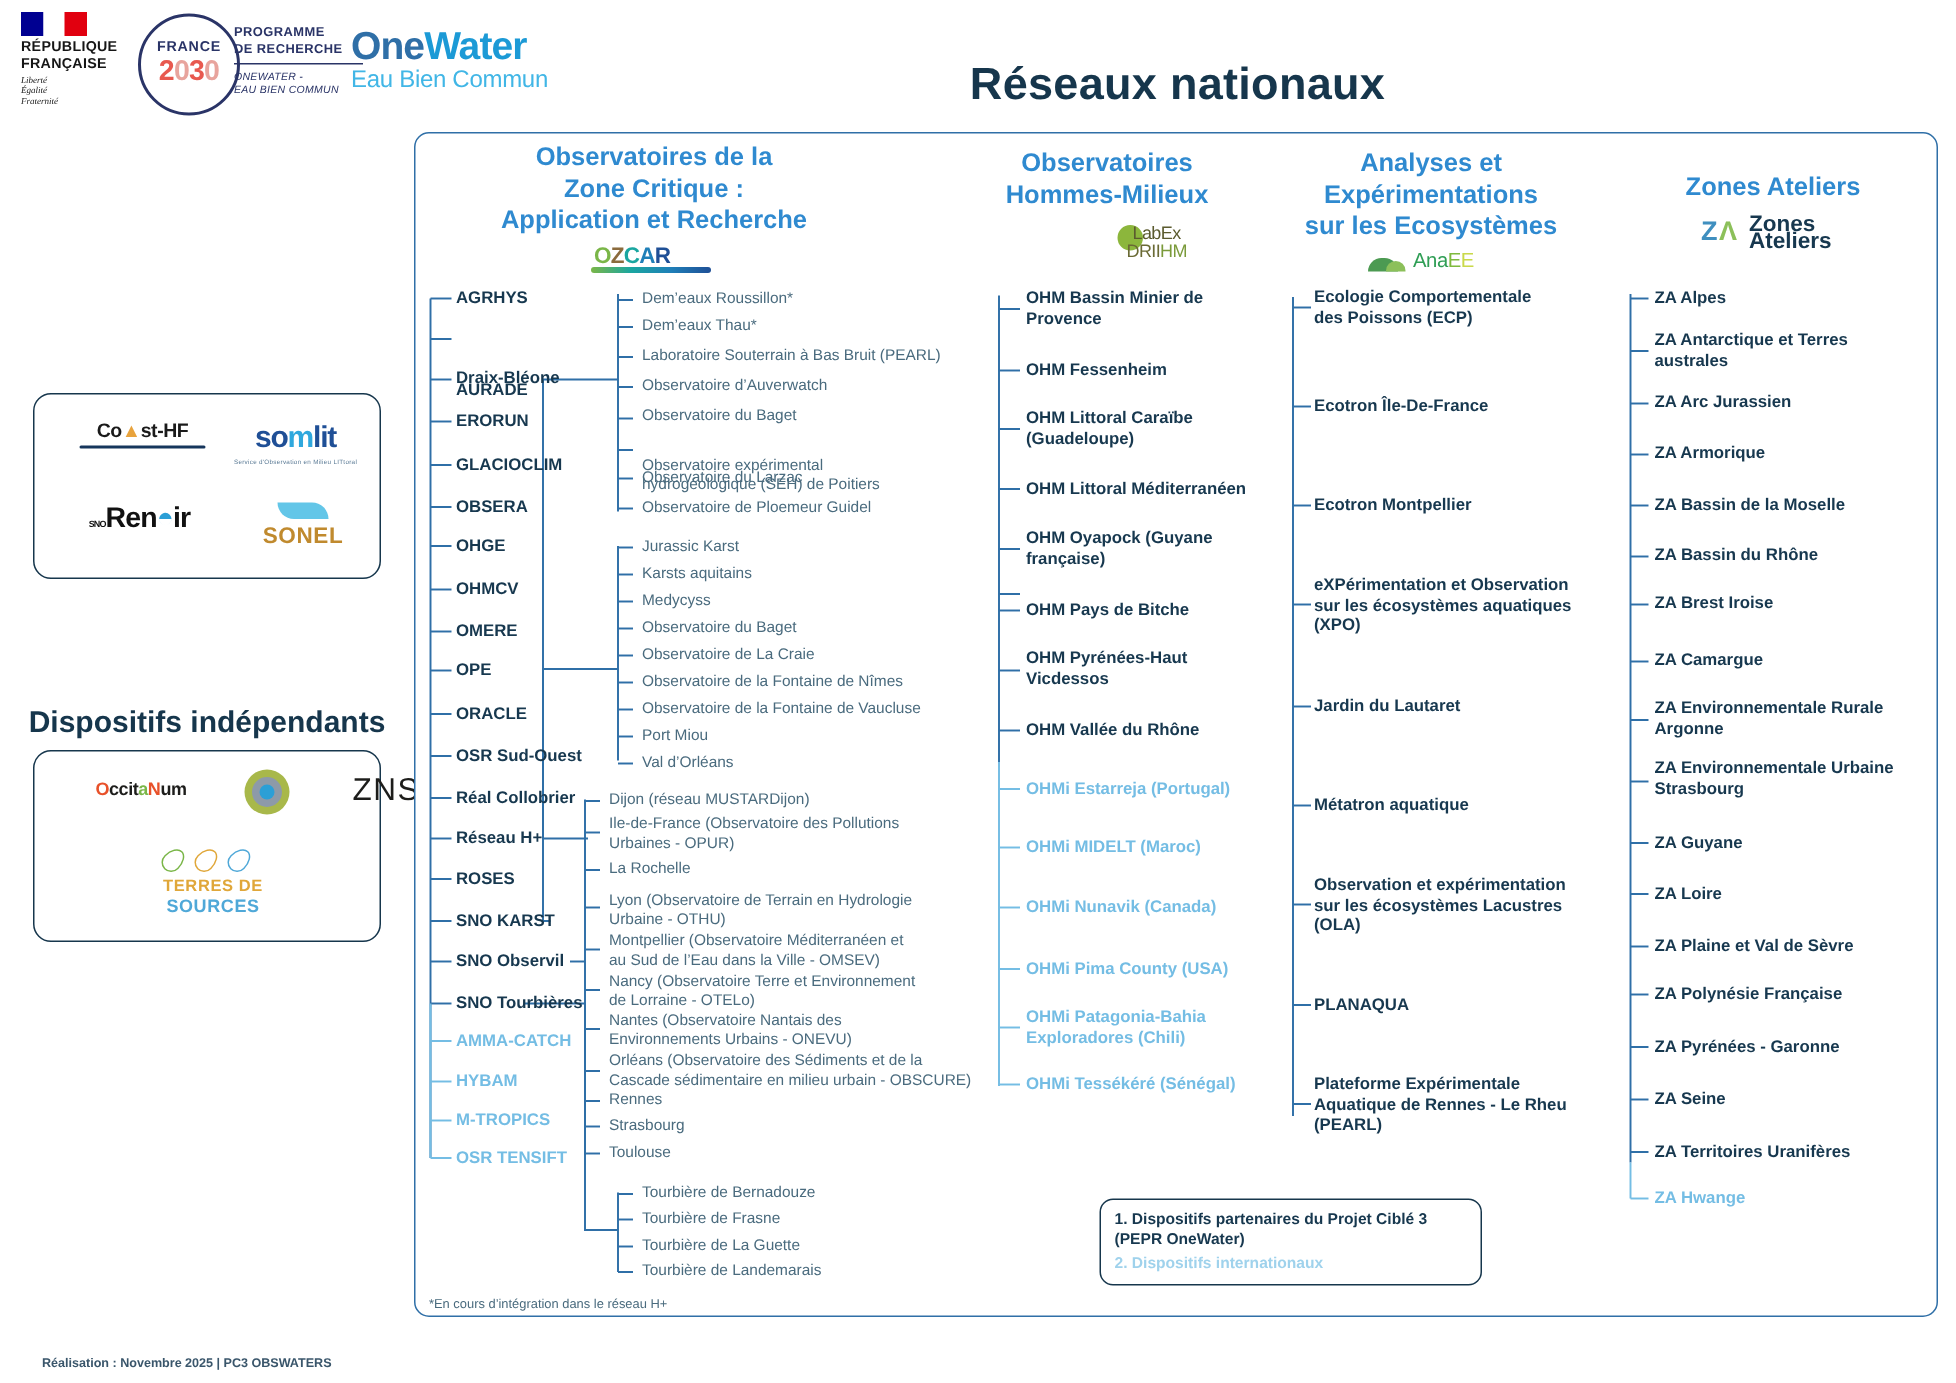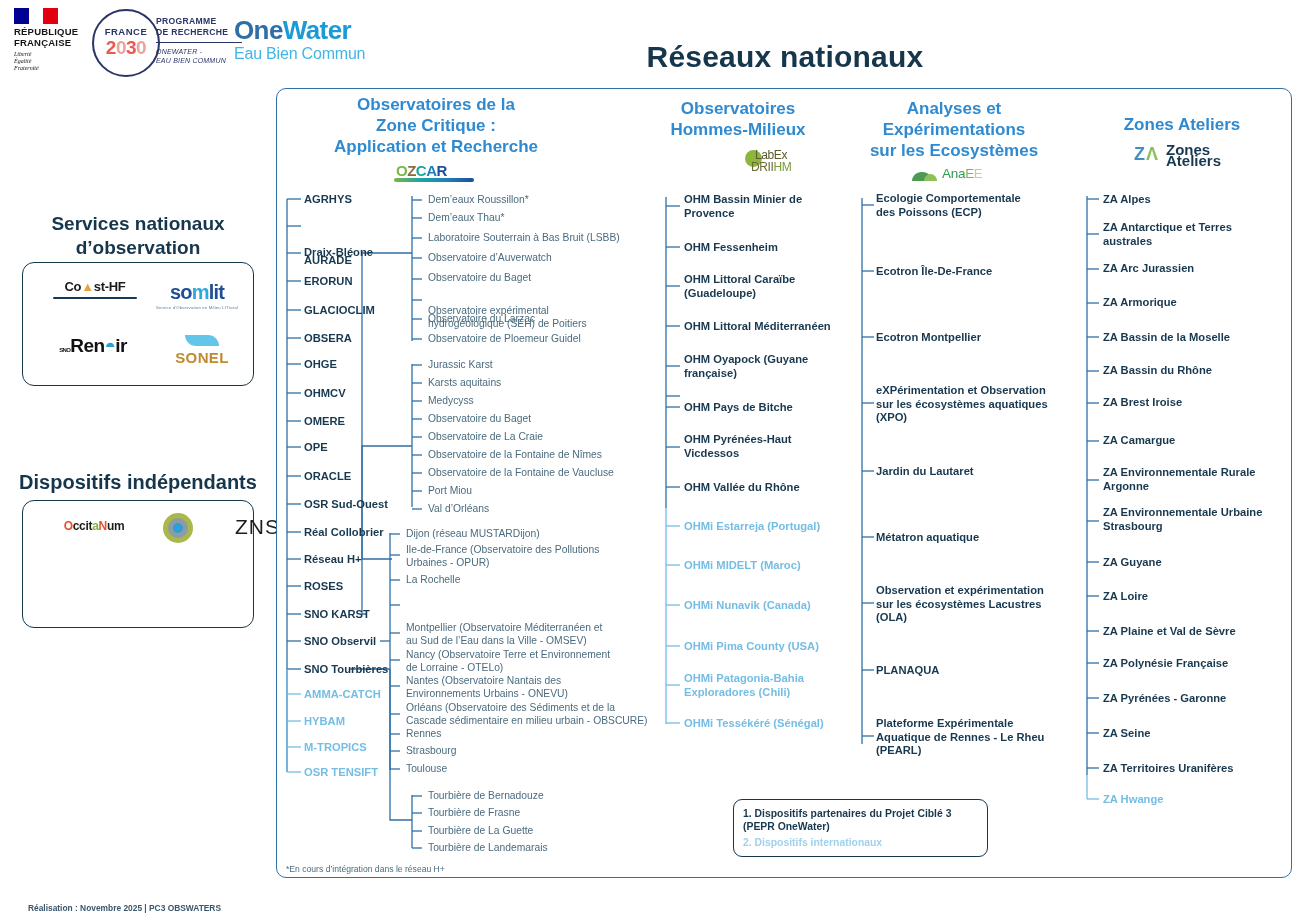--- a/index.html
+++ b/index.html
@@ -159,21 +159,20 @@
     </div>
 
     <div class="ow">
       <div class="t1"><span class="dark">One</span>Water</div>
       <div class="t2">Eau Bien Commun</div>
     </div>
 
     <div class="maintitle">Réseaux nationaux</div>
   </div>
 
-  <div class="panel-head" style="left:16px; top:212px; width:244px;">Services nationaux<br>d’observation</div>
 
   <div class="logo-box" style="left:22px; top:262px; width:232px; height:124px;">
     <div class="glogo" style="left:26px; top:16px; width:92px;">
       <div class="coasthf">Co<span style="color:#e8a33d;">▲</span>st-HF</div>
       <div style="position:relative;height:8px;">
         <div class="coast-line" style="left:4px; top:3px; width:84px;"></div>
       </div>
     </div>
     <div class="glogo" style="left:126px; top:18px; width:96px;">
       <div class="somlit">so<span class="m">m</span>lit</div>
@@ -196,20 +195,29 @@
     <div class="glogo" style="left:12px; top:18px; width:118px;">
       <div class="occitanum"><span class="e">O</span><span class="d">ccit</span><span class="g">a</span><span class="e">N</span><span class="d">um</span></div>
     </div>
     <div class="glogo" style="left:140px; top:10px; width:88px; height:44px;">
       <div style="position:relative; height:34px;">
         <div class="zns-ring" style="left:0; top:2px;"></div>
         <div class="zns-ring2" style="left:5px; top:7px;"></div>
         <div class="zns-ring3" style="left:10px; top:12px;"></div>
         <div class="zns" style="position:absolute; left:32px; top:4px;">ZNS</div>
       </div>
+    </div>
+    <div class="glogo" style="left:64px; top:62px; width:110px;">
+      <div style="position:relative;height:22px;">
+        <div class="tdrop" style="left:22px; top:2px; border-color:#7ab648;"></div>
+        <div class="tdrop" style="left:44px; top:2px; border-color:#e0a73a;"></div>
+        <div class="tdrop" style="left:66px; top:2px; border-color:#4fa8d8;"></div>
+      </div>
+      <div class="tds1">TERRES DE</div>
+      <div class="tds2">SOURCES</div>
     </div>
   </div>
 
   <div class="frame"></div>
 
   <div class="col-title" style="left:650px; top:98px; width:176px;">Observatoires<br>Hommes-Milieux</div>
   <div class="col-title" style="left:302px; top:94px; width:268px;">Observatoires de la<br>Zone Critique :<br>Application et Recherche</div>
   <div class="col-title" style="left:852px; top:98px; width:204px;">Analyses et<br>Expérimentations<br>sur les Ecosystèmes</div>
   <div class="col-title" style="left:1086px; top:114px; width:192px;">Zones Ateliers</div>
 
@@ -403,21 +411,21 @@
   <div class="item" style="left:304px; top:608px;">SNO KARST</div>
   <div class="item" style="left:304px; top:635px;">SNO Observil</div>
   <div class="item" style="left:304px; top:663px;">SNO Tourbières</div>
   <div class="item intl" style="left:304px; top:688px;">AMMA-CATCH</div>
   <div class="item intl" style="left:304px; top:715px;">HYBAM</div>
   <div class="item intl" style="left:304px; top:741px;">M-TROPICS</div>
   <div class="item intl" style="left:304px; top:766px;">OSR TENSIFT</div>
 
   <div class="item sub" style="left:428px; top:194px;">Dem’eaux Roussillon*</div>
   <div class="item sub" style="left:428px; top:212px;">Dem’eaux Thau*</div>
-  <div class="item sub" style="left:428px; top:232px;">Laboratoire Souterrain à Bas Bruit (LSBB)</div>
+  <div class="item sub" style="left:428px; top:232px;">Laboratoire Souterrain à Bas Bruit (PEARL)</div>
   <div class="item sub" style="left:428px; top:252px;">Observatoire d’Auverwatch</div>
   <div class="item sub" style="left:428px; top:272px;">Observatoire du Baget</div>
   <div class="item sub" style="left:428px; top:304px; white-space:pre-line; line-height:13px;">Observatoire expérimental
 hydrogéologique (SEH) de Poitiers</div>
   <div class="item sub" style="left:428px; top:313px;">Observatoire du Larzac</div>
   <div class="item sub" style="left:428px; top:333px;">Observatoire de Ploemeur Guidel</div>
 
   <div class="item sub" style="left:428px; top:359px;">Jurassic Karst</div>
   <div class="item sub" style="left:428px; top:377px;">Karsts aquitains</div>
   <div class="item sub" style="left:428px; top:395px;">Medycyss</div>
@@ -425,20 +433,22 @@
   <div class="item sub" style="left:428px; top:431px;">Observatoire de La Craie</div>
   <div class="item sub" style="left:428px; top:449px;">Observatoire de la Fontaine de Nîmes</div>
   <div class="item sub" style="left:428px; top:467px;">Observatoire de la Fontaine de Vaucluse</div>
   <div class="item sub" style="left:428px; top:485px;">Port Miou</div>
   <div class="item sub" style="left:428px; top:503px;">Val d’Orléans</div>
 
   <div class="item sub" style="left:406px; top:528px;">Dijon (réseau MUSTARDijon)</div>
   <div class="item sub" style="left:406px; top:543px; white-space:pre-line; line-height:13px;">Ile-de-France (Observatoire des Pollutions
 Urbaines - OPUR)</div>
   <div class="item sub" style="left:406px; top:574px;">La Rochelle</div>
+  <div class="item sub" style="left:406px; top:594px; white-space:pre-line; line-height:13px;">Lyon (Observatoire de Terrain en Hydrologie
+Urbaine - OTHU)</div>
   <div class="item sub" style="left:406px; top:621px; white-space:pre-line; line-height:13px;">Montpellier (Observatoire Méditerranéen et
 au Sud de l’Eau dans la Ville - OMSEV)</div>
   <div class="item sub" style="left:406px; top:648px; white-space:pre-line; line-height:13px;">Nancy (Observatoire Terre et Environnement
 de Lorraine - OTELo)</div>
   <div class="item sub" style="left:406px; top:674px; white-space:pre-line; line-height:13px;">Nantes (Observatoire Nantais des
 Environnements Urbains - ONEVU)</div>
   <div class="item sub" style="left:406px; top:701px; white-space:pre-line; line-height:13px;">Orléans (Observatoire des Sédiments et de la
 Cascade sédimentaire en milieu urbain - OBSCURE)</div>
   <div class="item sub" style="left:406px; top:728px;">Rennes</div>
   <div class="item sub" style="left:406px; top:745px;">Strasbourg</div>

